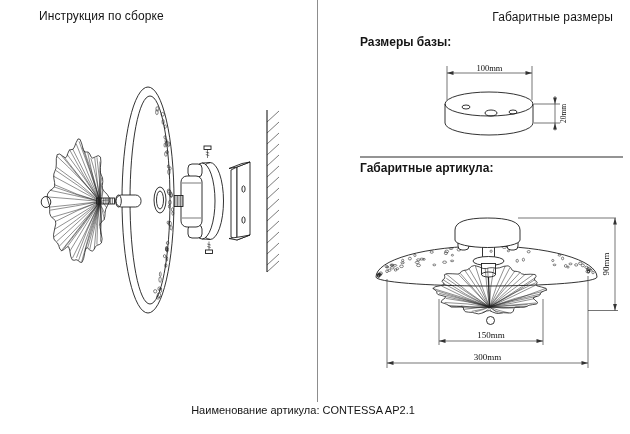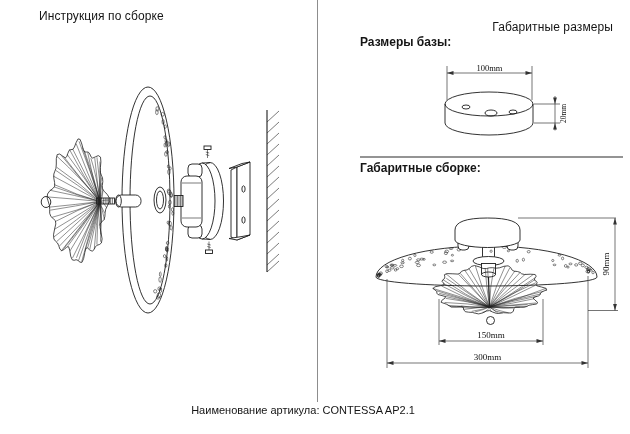--- a/index.html
+++ b/index.html
@@ -18,27 +18,27 @@
   .dim{fill:none;stroke:#3a3a3a;stroke-width:0.7;}
   .arr{fill:#333;stroke:none;}
   .dimtxt{font-family:"Liberation Serif",serif;font-size:8.5px;fill:#111;}
   .dimtxt2{font-family:"Liberation Serif",serif;font-size:9px;fill:#111;}
   .dimtxt3{font-family:"Liberation Serif",serif;font-size:7.5px;fill:#111;}
 </style>
 </head>
 <body>
 
 <div class="abs hdr" style="left:39px;top:9px;">Инструкция по сборке</div>
-<div class="abs hdr" style="right:17px;top:20px;">Габаритные размеры</div>
+<div class="abs hdr" style="right:17px;top:10px;">Габаритные размеры</div>
 
 <div class="abs vdiv" style="left:317px;top:0;height:402px;"></div>
 <div class="abs hdiv" style="left:360px;top:156px;width:263px;"></div>
 
 <div class="abs sec-title" style="left:360px;top:35px;">Размеры базы:</div>
-<div class="abs sec-title" style="left:360px;top:161px;">Габаритные сборке:</div>
+<div class="abs sec-title" style="left:360px;top:161px;">Габаритные артикула:</div>
 
 <div class="abs footer" style="left:0;width:606px;top:404px;">Наименование артикула: CONTESSA AP2.1</div>
 
 <svg style="left:25px;top:75px;" width="270" height="250" viewBox="0 0 270 250">
   <g>
     <path class="ln" d="M242,35 L242,197" style="stroke-width:1.1"></path>
     <path class="thin" d="M242,47L254,36M242,58L254,47M242,69L254,58M242,80L254,69M242,91L254,80M242,102L254,91M242,113L254,102M242,124L254,113M242,135L254,124M242,146L254,135M242,157L254,146M242,168L254,157M242,179L254,168M242,190L254,179M242,197L254,186"></path>
   </g>
 
   <g>

